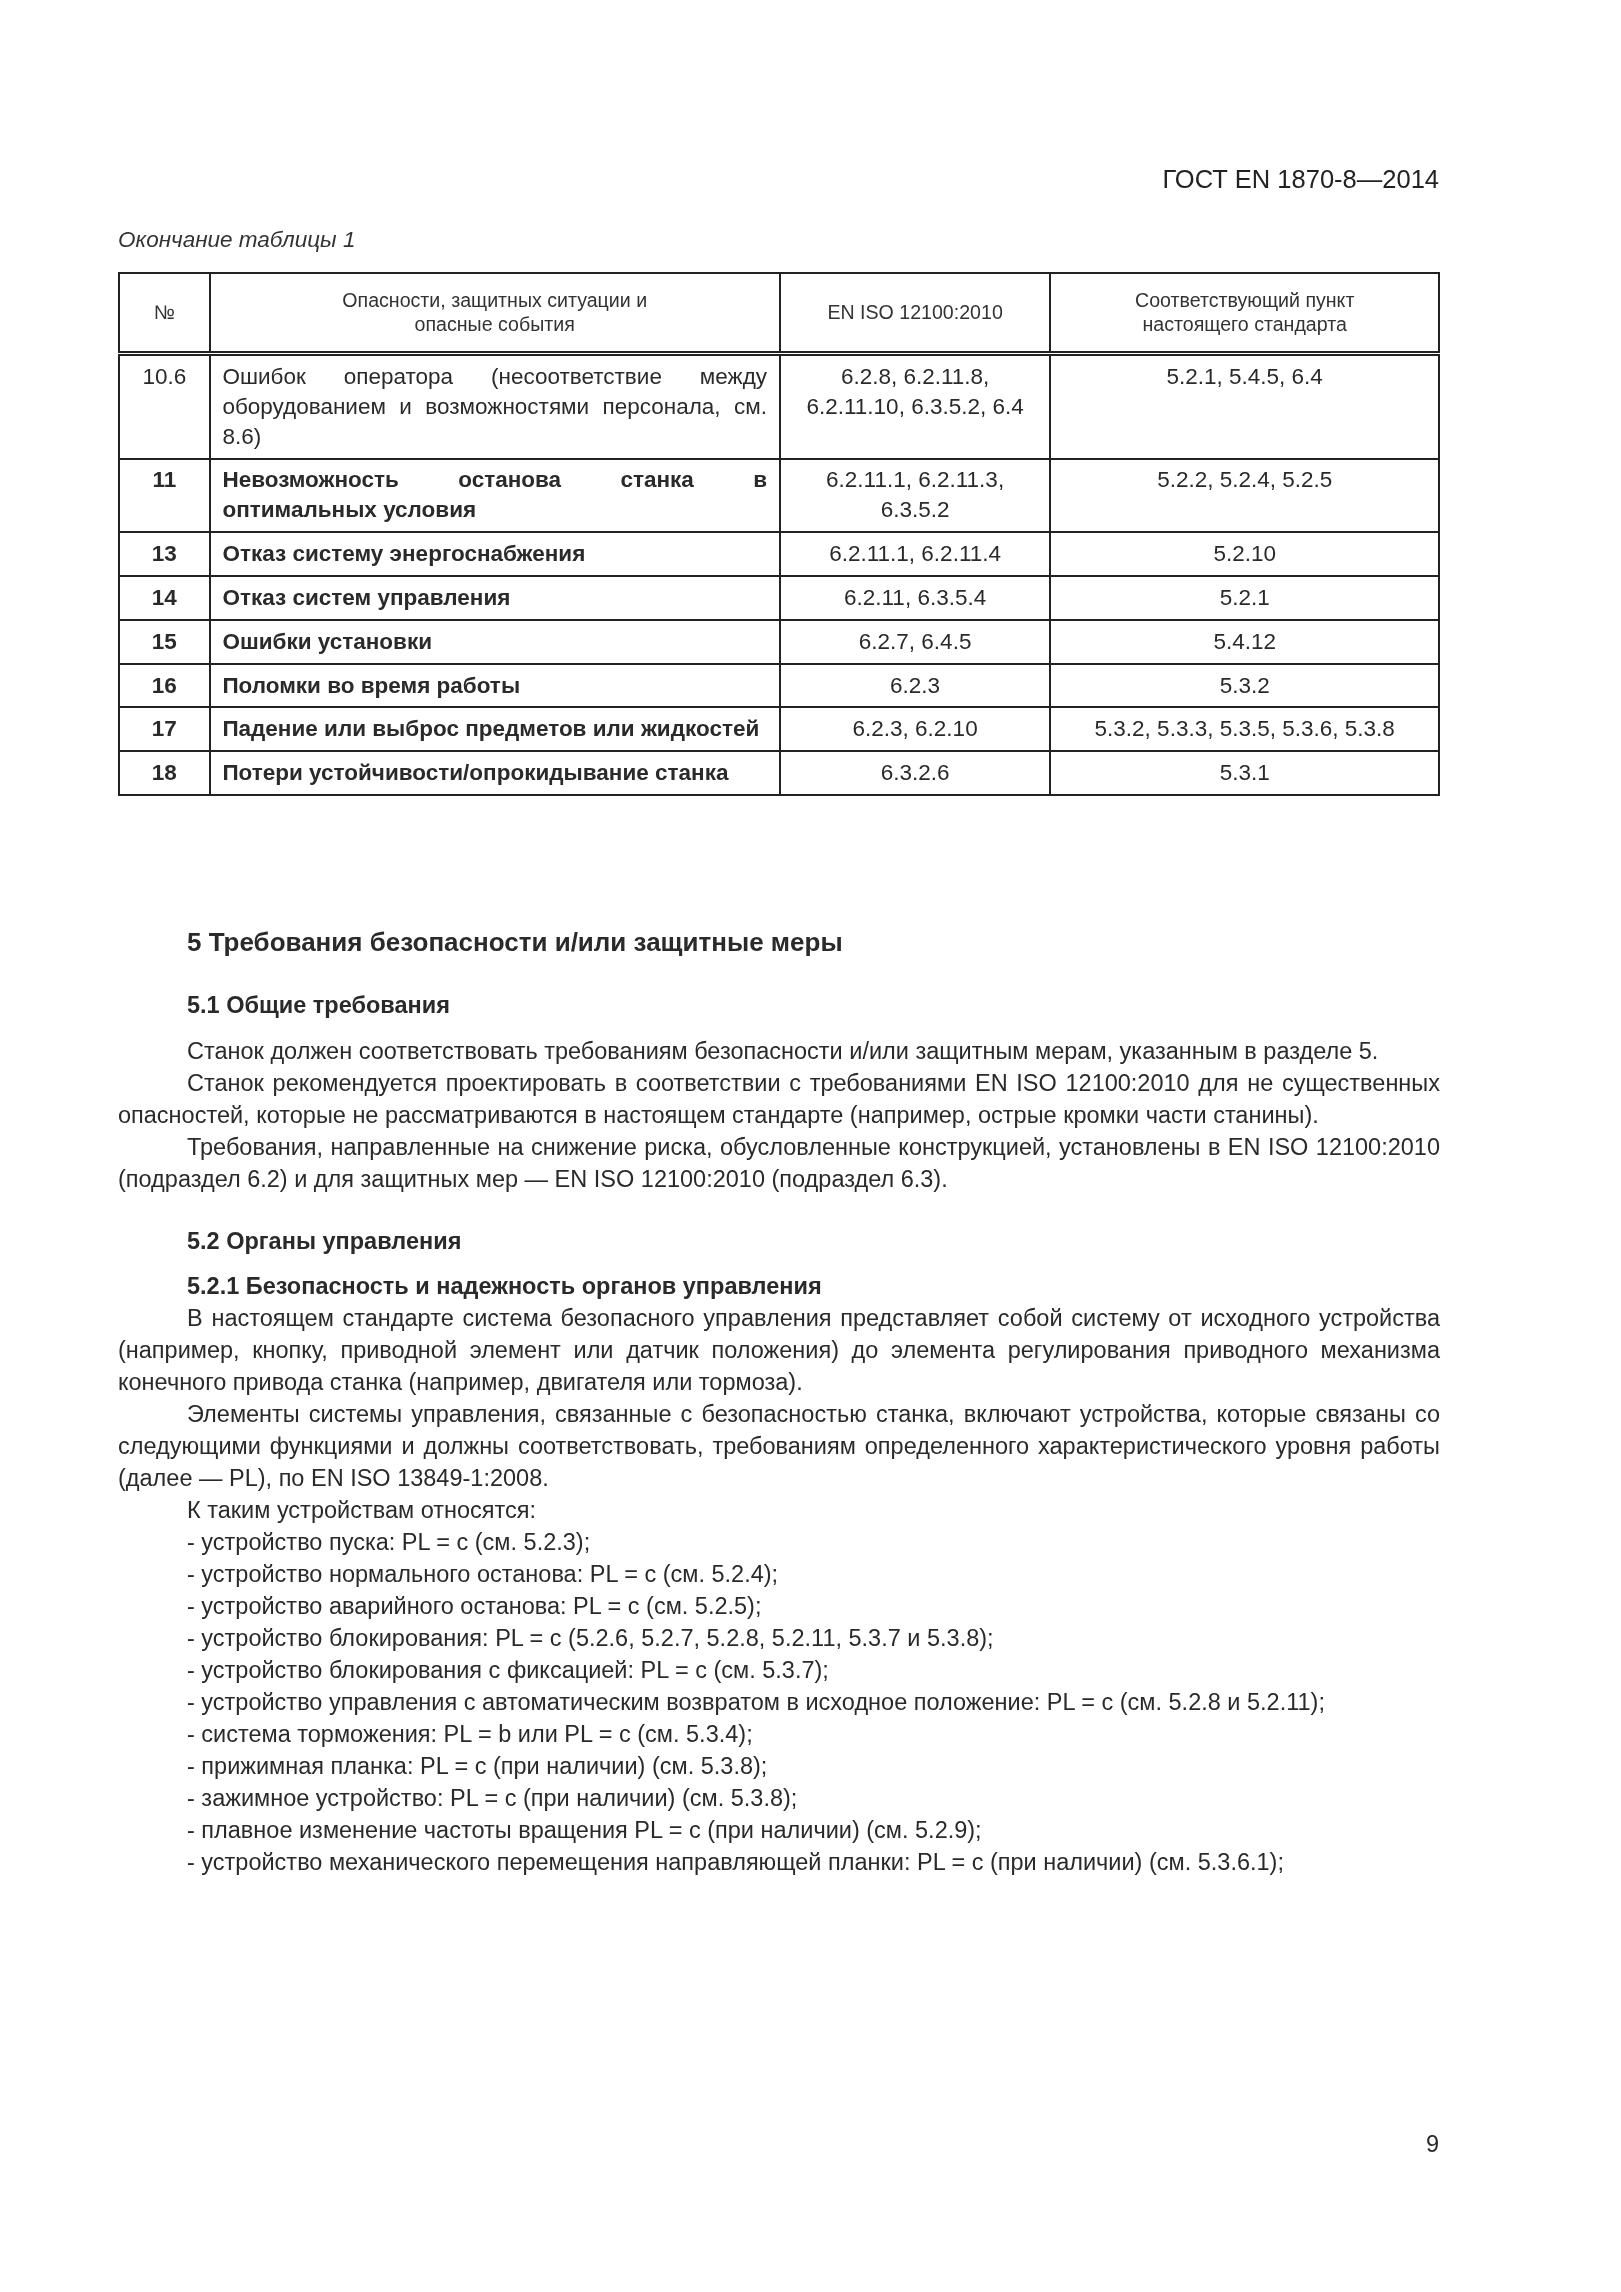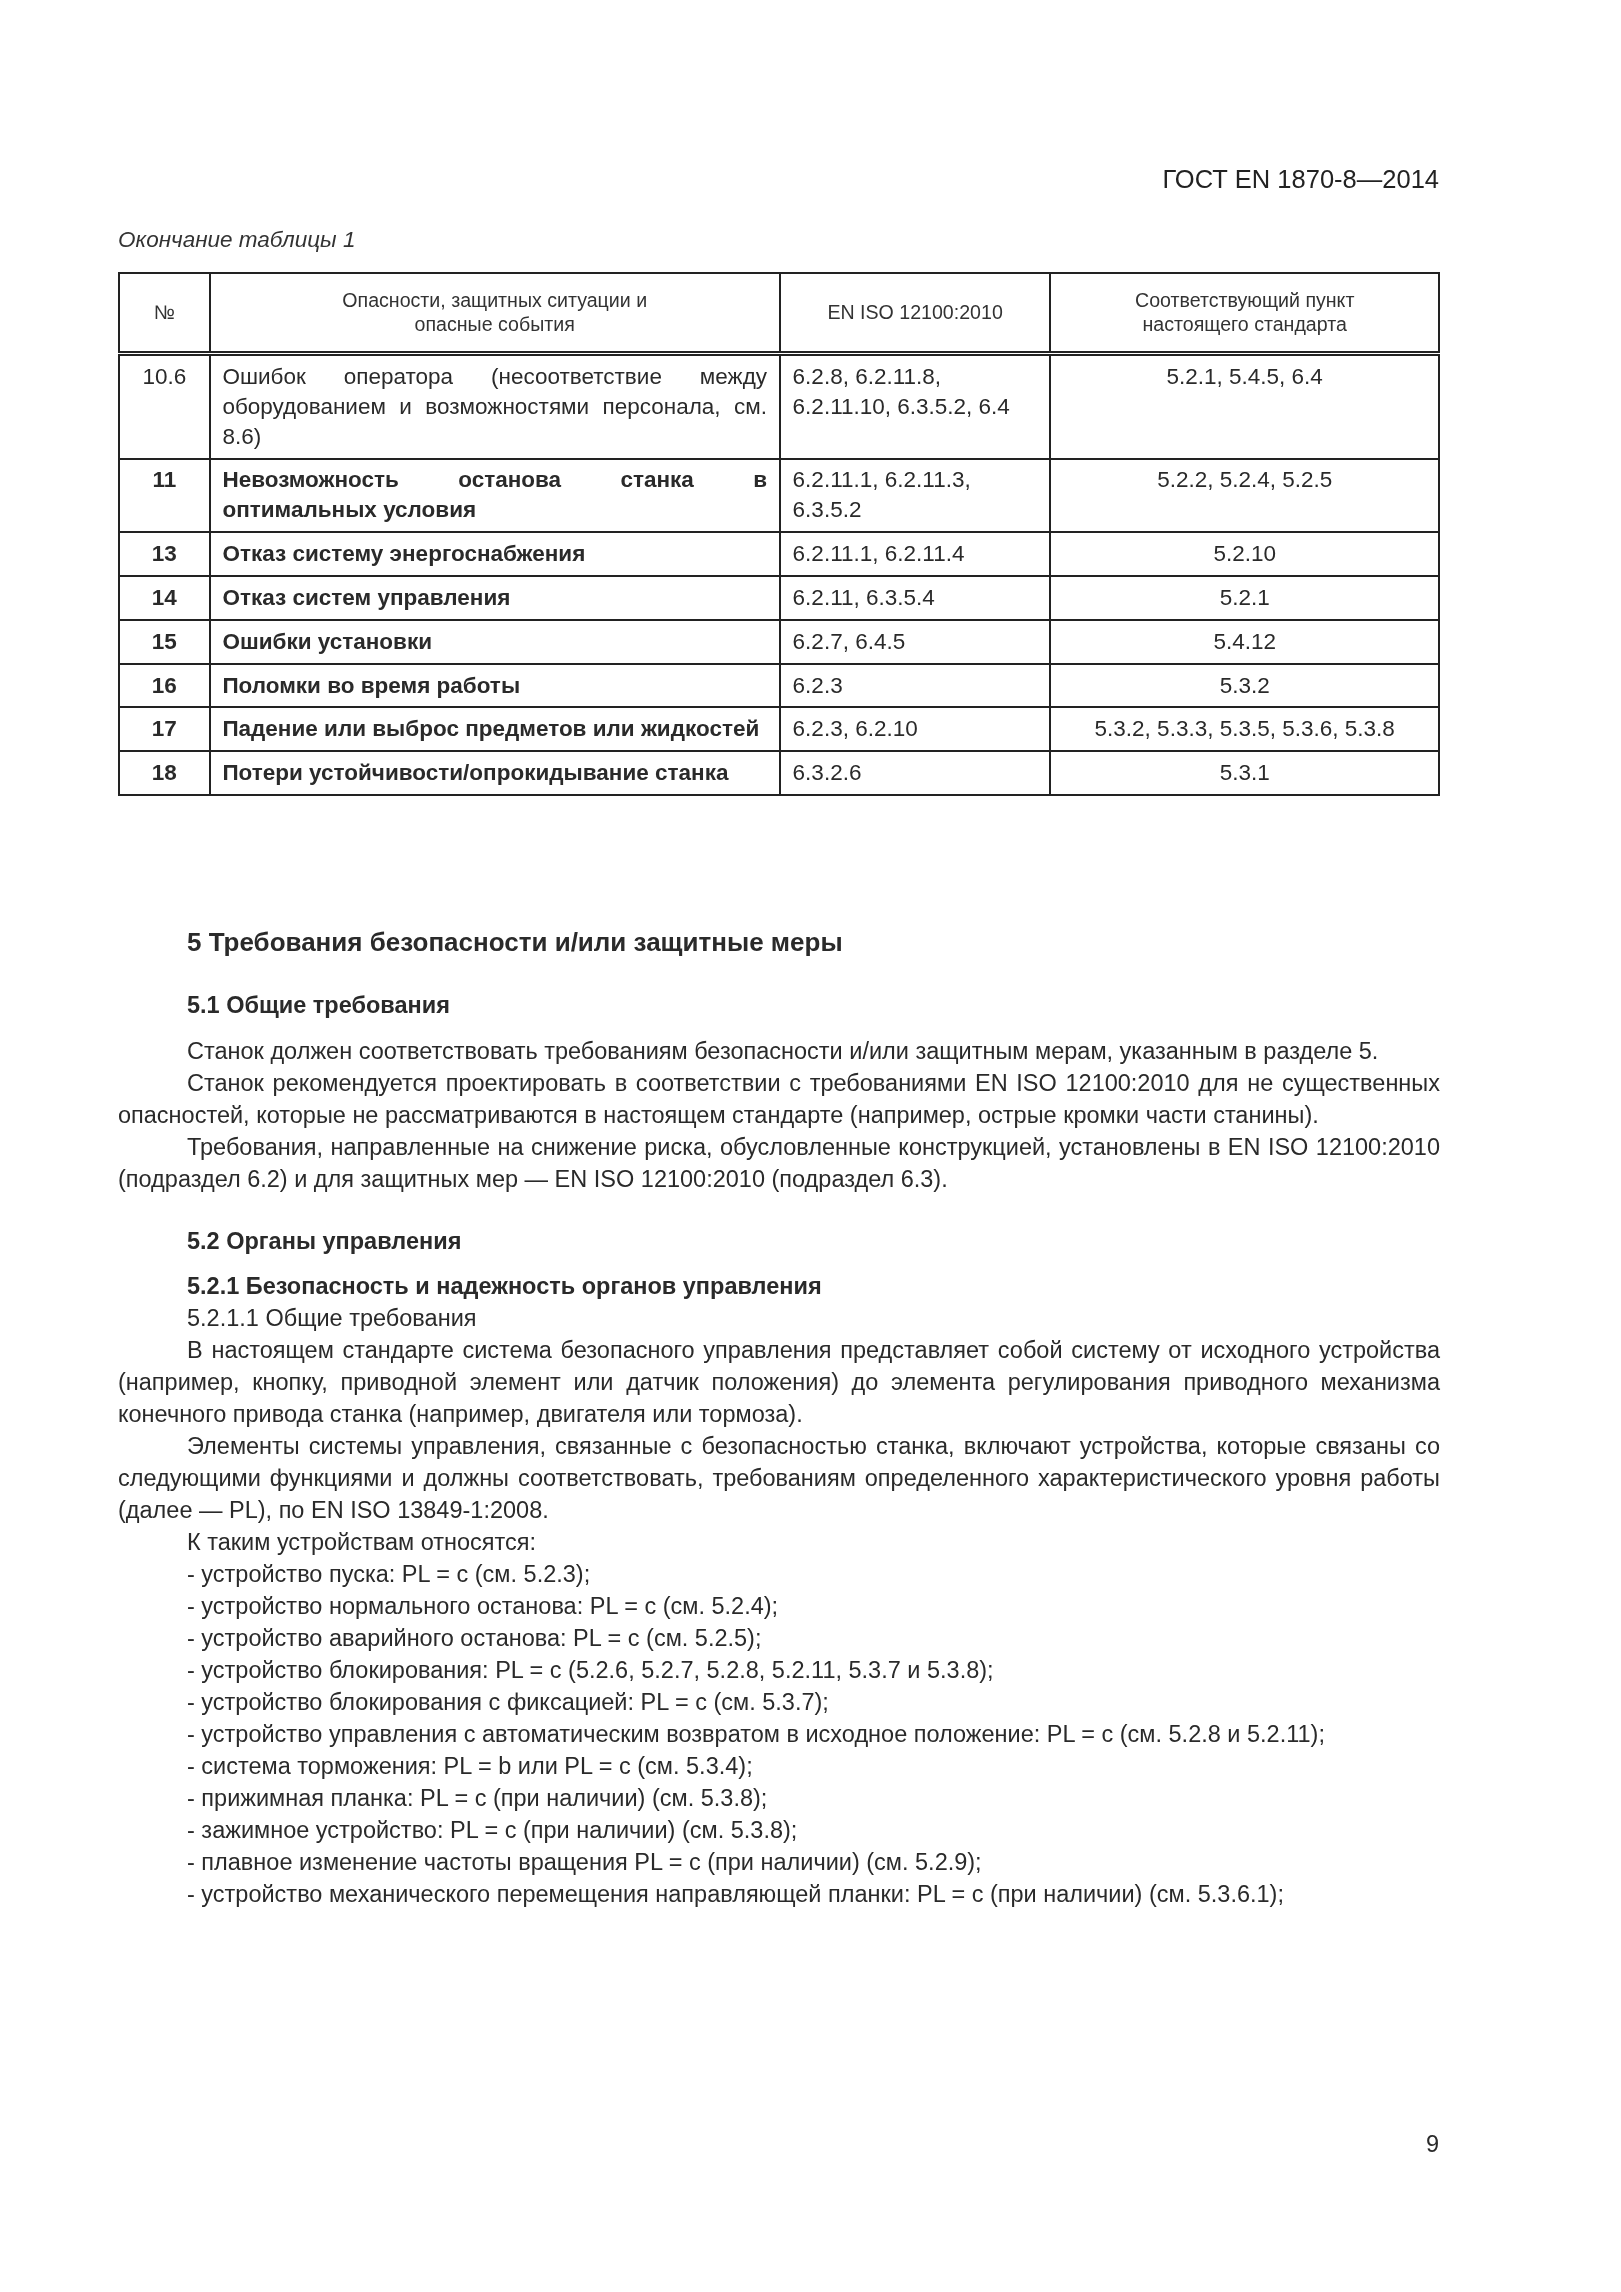--- a/index.html
+++ b/index.html
@@ -5,21 +5,21 @@
   html,body{margin:0;padding:0;background:#fff;}
   body{width:1621px;height:2293px;position:relative;font-family:"Liberation Sans",sans-serif;color:#2a2a2a;overflow:hidden;}
   .hdr{position:absolute;top:165px;right:182px;font-weight:normal;font-size:25.5px;color:#222;}
   .cap{position:absolute;top:227px;left:118px;font-style:italic;font-size:22.5px;color:#333;}
   table{position:absolute;top:272px;left:118px;width:1322px;border-collapse:collapse;font-size:22.5px;}
   td,th{border:2px solid #222;vertical-align:top;padding:5.9px 11.8px;line-height:30px;}
   th{font-weight:normal;font-size:19.6px;line-height:24.5px;vertical-align:middle;text-align:center;height:65px;color:#333;}
   thead tr{border-bottom:5.9px double #222;}
   tbody tr{border-top:2.9px solid #222;margin-top:16px;}
   td.n{text-align:center;width:65px;}
-  td.c2{text-align:left;width:245px;}
+  td.c2{text-align:center;width:245px;}
   td.c3{text-align:center;width:363px;}
   td.j{text-align:justify;}
   td.b{font-weight:bold;}
   .sec{position:absolute;left:118px;width:1322px;font-size:23.5px;line-height:32px;}
   .h1{font-weight:bold;font-size:26px;padding-left:69px;}
   .h2{font-weight:bold;font-size:23.5px;padding-left:69px;}
   .p{text-align:justify;text-indent:69px;margin:0;}
   .pi{padding-left:69px;margin:0;}
   .li{text-indent:69px;margin:0;text-align:justify;}
   .pg{position:absolute;top:2131px;right:182px;font-size:23.5px;}
@@ -92,21 +92,20 @@
 </table>
 
 <div class="sec" style="top:926px">
   <div class="h1">5 Требования безопасности и/или защитные меры</div>
   <div class="h2" style="margin-top:31px">5.1 Общие требования</div>
   <p class="p" style="margin-top:13.7px">Станок должен соответствовать требованиям безопасности и/или защитным мерам, указанным в разделе 5.</p>
   <p class="p">Станок рекомендуется проектировать в соответствии с требованиями EN ISO 12100:2010 для не существенных опасностей, которые не рассматриваются в настоящем стандарте (например, острые кромки части станины).</p>
   <p class="p">Требования, направленные на снижение риска, обусловленные конструкцией, установлены в EN ISO 12100:2010 (подраздел 6.2) и для защитных мер — EN ISO 12100:2010 (подраздел 6.3).</p>
   <div class="h2" style="margin-top:30px">5.2 Органы управления</div>
   <div class="h2" style="margin-top:13.7px">5.2.1 Безопасность и надежность органов управления</div>
-  <p class="pi">5.2.1.1 Общие требования</p>
   <p class="p">В настоящем стандарте система безопасного управления представляет собой систему от исходного устройства (например, кнопку, приводной элемент или датчик положения) до элемента регулирования приводного механизма конечного привода станка (например, двигателя или тормоза).</p>
   <p class="p">Элементы системы управления, связанные с безопасностью станка, включают устройства, которые связаны со следующими функциями и должны соответствовать, требованиям определенного характеристического уровня работы (далее — PL), по EN ISO 13849-1:2008.</p>
   <p class="pi">К таким устройствам относятся:</p>
   <div id="list">
       <p class="li">- устройство пуска: PL = c (см. 5.2.3);</p>
       <p class="li">- устройство нормального останова: PL = c (см. 5.2.4);</p>
       <p class="li">- устройство аварийного останова: PL = c (см. 5.2.5);</p>
       <p class="li">- устройство блокирования: PL = c (5.2.6, 5.2.7, 5.2.8, 5.2.11, 5.3.7 и 5.3.8);</p>
       <p class="li">- устройство блокирования с фиксацией: PL = c (см. 5.3.7);</p>
       <p class="li">- устройство управления с автоматическим возвратом в исходное положение: PL = c (см. 5.2.8 и 5.2.11);</p>

